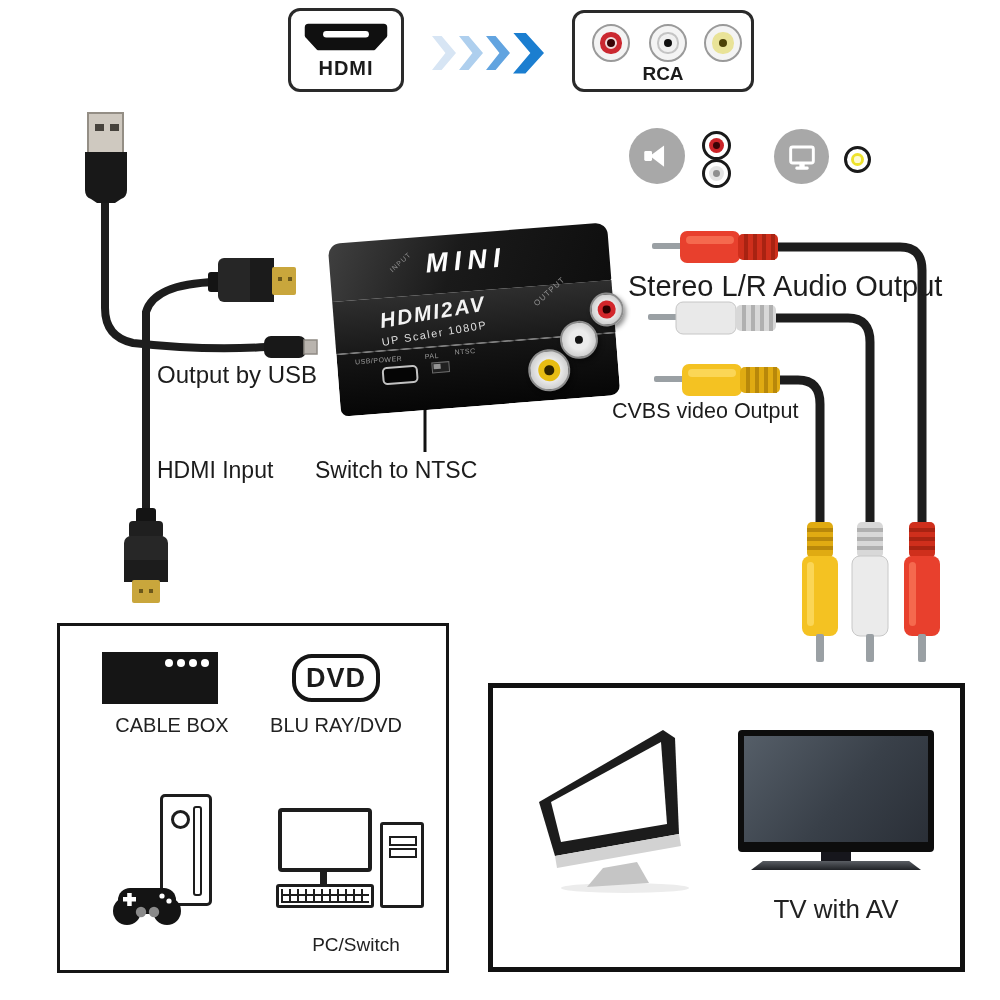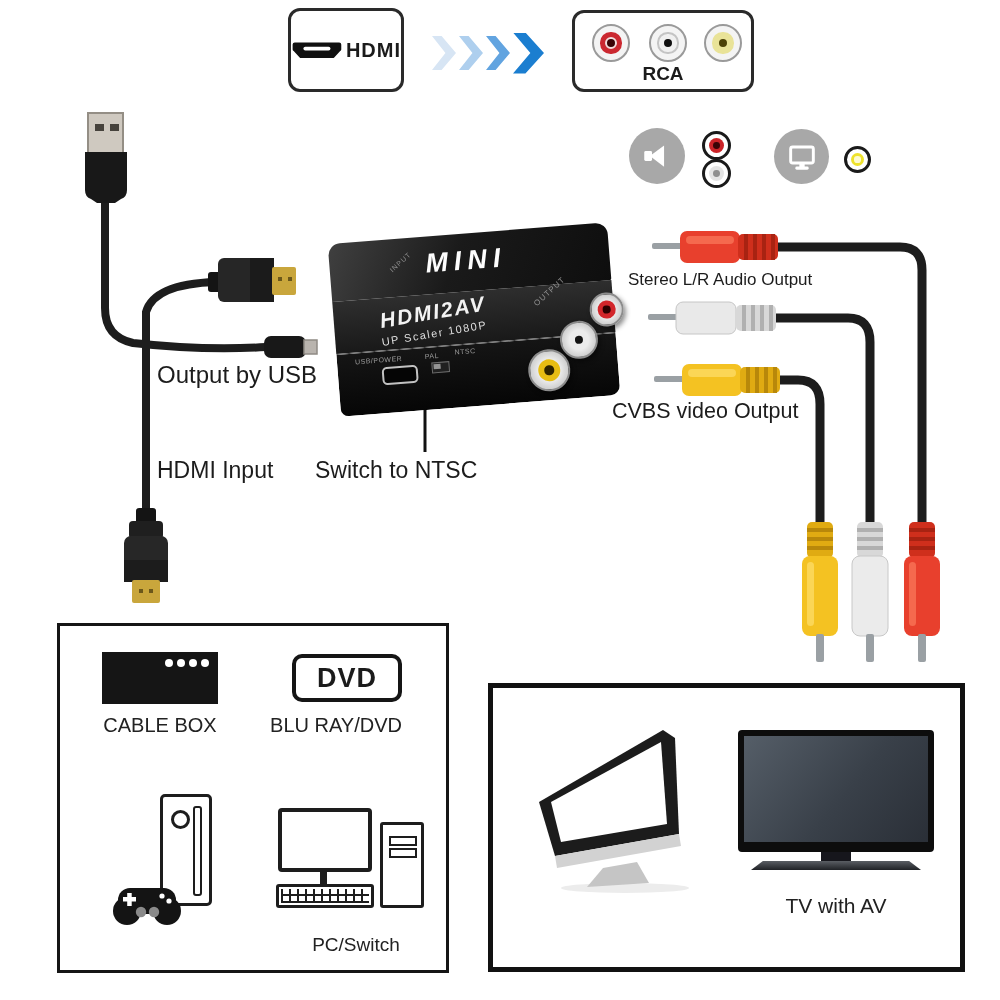--- a/index.html
+++ b/index.html
@@ -5,21 +5,21 @@
   html,body{margin:0;padding:0;}
   body{
     width:1000px;height:1000px;position:relative;overflow:hidden;
     background:#ffffff;font-family:"Liberation Sans",sans-serif;color:#1b1b1b;
   }
   .abs{position:absolute;}
   .lbl{position:absolute;color:#1c1c1c;font-weight:500;white-space:nowrap;}
 
   
   .badge{position:absolute;background:#fff;border:3px solid #2a2a2a;border-radius:12px;box-sizing:border-box;}
-  .hdmi-badge{left:288px;top:8px;width:116px;height:84px;display:flex;flex-direction:row;align-items:center;justify-content:center;gap:3px;}
+  .hdmi-badge{left:288px;top:8px;width:116px;height:84px;display:flex;flex-direction:column;align-items:center;justify-content:center;gap:3px;}
   .hdmi-badge .cap{font-size:20px;font-weight:700;letter-spacing:1px;}
   .chevrons{position:absolute;left:432px;top:31px;height:44px;display:flex;align-items:center;gap:3px;}
   .chev{display:inline-block;width:24px;height:34px;clip-path:polygon(0 0,40% 0,100% 50%,40% 100%,0 100%,56% 50%);}
   .chev.big{width:31px;height:41px;}
   .rca-badge{left:572px;top:10px;width:182px;height:82px;}
   .rca-badge .cap{position:absolute;left:0;right:0;bottom:4px;text-align:center;font-size:19px;font-weight:600;}
   .hjack{position:absolute;width:38px;height:38px;border-radius:50%;background:#f4f4f4;border:2px solid #9a9a9a;display:flex;align-items:center;justify-content:center;box-sizing:border-box;}
   .hjack .ring{width:62%;height:62%;border-radius:50%;display:flex;align-items:center;justify-content:center;}
   .hjack .hole{width:42%;height:42%;border-radius:50%;}
 
@@ -50,21 +50,21 @@
   .cjack .hole{width:42%;height:42%;border-radius:50%;}
 
   
   .panel{position:absolute;background:#fff;box-sizing:border-box;z-index:2;}
   .panel-left{left:57px;top:623px;width:392px;height:350px;border:3px solid #151515;}
   .panel-right{left:488px;top:683px;width:477px;height:289px;border:5px solid #111;}
   .plabel{position:absolute;text-align:center;font-size:20px;font-weight:500;color:#222;white-space:nowrap;}
   .cableboxicon{position:absolute;left:42px;top:26px;width:116px;height:52px;background:#151515;}
   .cableboxicon .dots{position:absolute;right:9px;top:7px;display:flex;gap:4px;}
   .cableboxicon .dots span{width:8px;height:8px;border-radius:50%;background:#fff;display:block;}
-  .dvdicon{position:absolute;left:232px;top:28px;width:110px;height:48px;border:4px solid #151515;border-radius:10px;
+  .dvdicon{position:absolute;left:232px;top:28px;width:88px;height:48px;border:4px solid #151515;border-radius:20px;
     display:flex;align-items:center;justify-content:center;font-size:27px;font-weight:800;letter-spacing:1px;box-sizing:border-box;}
   .tower{position:absolute;left:100px;top:168px;width:52px;height:112px;border:3px solid #1d1d1d;border-radius:5px;box-sizing:border-box;}
   .tower .hole{position:absolute;left:8px;top:13px;width:13px;height:13px;border:3px solid #1d1d1d;border-radius:50%;}
   .tower .slot{position:absolute;right:7px;top:9px;width:5px;height:86px;border:2px solid #1d1d1d;border-radius:3px;}
   .pcmon{position:absolute;left:218px;top:182px;width:94px;height:64px;border:4px solid #1d1d1d;border-radius:4px;box-sizing:border-box;}
   .pcstand{position:absolute;left:260px;top:246px;width:7px;height:12px;background:#1d1d1d;}
   .pckeys{position:absolute;left:216px;top:258px;width:98px;height:24px;border:3px solid #1d1d1d;border-radius:3px;box-sizing:border-box;}
   .pckeys span{position:absolute;inset:2px;display:block;
     background-image:repeating-linear-gradient(90deg,#1d1d1d 0 2px,transparent 2px 8px),repeating-linear-gradient(0deg,#1d1d1d 0 2px,transparent 2px 7px);}
   .pctower{position:absolute;left:320px;top:196px;width:44px;height:86px;border:3px solid #1d1d1d;border-radius:3px;box-sizing:border-box;}
@@ -274,33 +274,33 @@
   <span class="cjack" style="left:190px;top:122px;width:42px;height:42px;">
     <span class="ring" style="background:#e7bd13;">
         <span class="hole" style="background:#2e2400;"></span>
       </span>
   </span>
 </div>
 
 <div class="lbl" style="left:157px;top:361px;font-size:24px;z-index:4;">Output by USB</div>
 <div class="lbl" style="left:157px;top:457px;font-size:23px;z-index:4;">HDMI Input</div>
 <div class="lbl" style="left:315px;top:457px;font-size:23px;z-index:4;">Switch to NTSC</div>
-<div class="lbl" style="left:628px;top:270px;font-size:17px;z-index:4;">Stereo L/R Audio Output</div>
+<div class="lbl" style="left:628px;top:270px;font-size:29px;z-index:4;">Stereo L/R Audio Output</div>
 <div class="lbl" style="left:612px;top:399px;font-size:21.5px;z-index:4;">CVBS video Output</div>
 
 <div class="panel panel-left">
   <div class="cableboxicon">
     <span class="dots">
         <span></span>
         <span></span>
         <span></span>
         <span></span>
       </span>
   </div>
-  <div class="plabel" style="left:0;top:88px;width:200px;">CABLE BOX</div>
+  <div class="plabel" style="left:0;top:88px;width:200px;padding-left:12px;">CABLE BOX</div>
 
   <div class="dvdicon">
     <span>DVD</span>
   </div>
   <div class="plabel" style="left:196px;top:88px;width:160px;">BLU RAY/DVD</div>
 
   <div class="tower">
     <span class="hole"></span>
     <span class="slot"></span>
   </div>
@@ -332,14 +332,14 @@
   <svg class="abs" style="left:32px;top:28px;" width="196" height="178" viewBox="0 0 196 178">
     <ellipse cx="100" cy="172" rx="64" ry="5" fill="#ececec"></ellipse>
     <path d="M14 86 L138 14 L150 22 L154 118 L30 140 Z" fill="#1c1c1c"></path>
     <path d="M26 86 L136 26 L142 108 L36 126 Z" fill="#ffffff"></path>
     <path d="M30 140 L154 118 L156 130 L32 152 Z" fill="#d2d2d2"></path>
     <path d="M78 152 L112 146 L124 167 L62 171 Z" fill="#c5c5c5"></path>
   </svg>
   <div class="tvscreen"></div>
   <div class="tvneck"></div>
   <div class="tvbase"></div>
-  <div class="plabel" style="left:268px;top:206px;width:150px;font-size:21px;">TV with AV</div>
+  <div class="plabel" style="left:268px;top:206px;width:150px;font-size:26px;">TV with AV</div>
 </div>
 
 </body></html>

